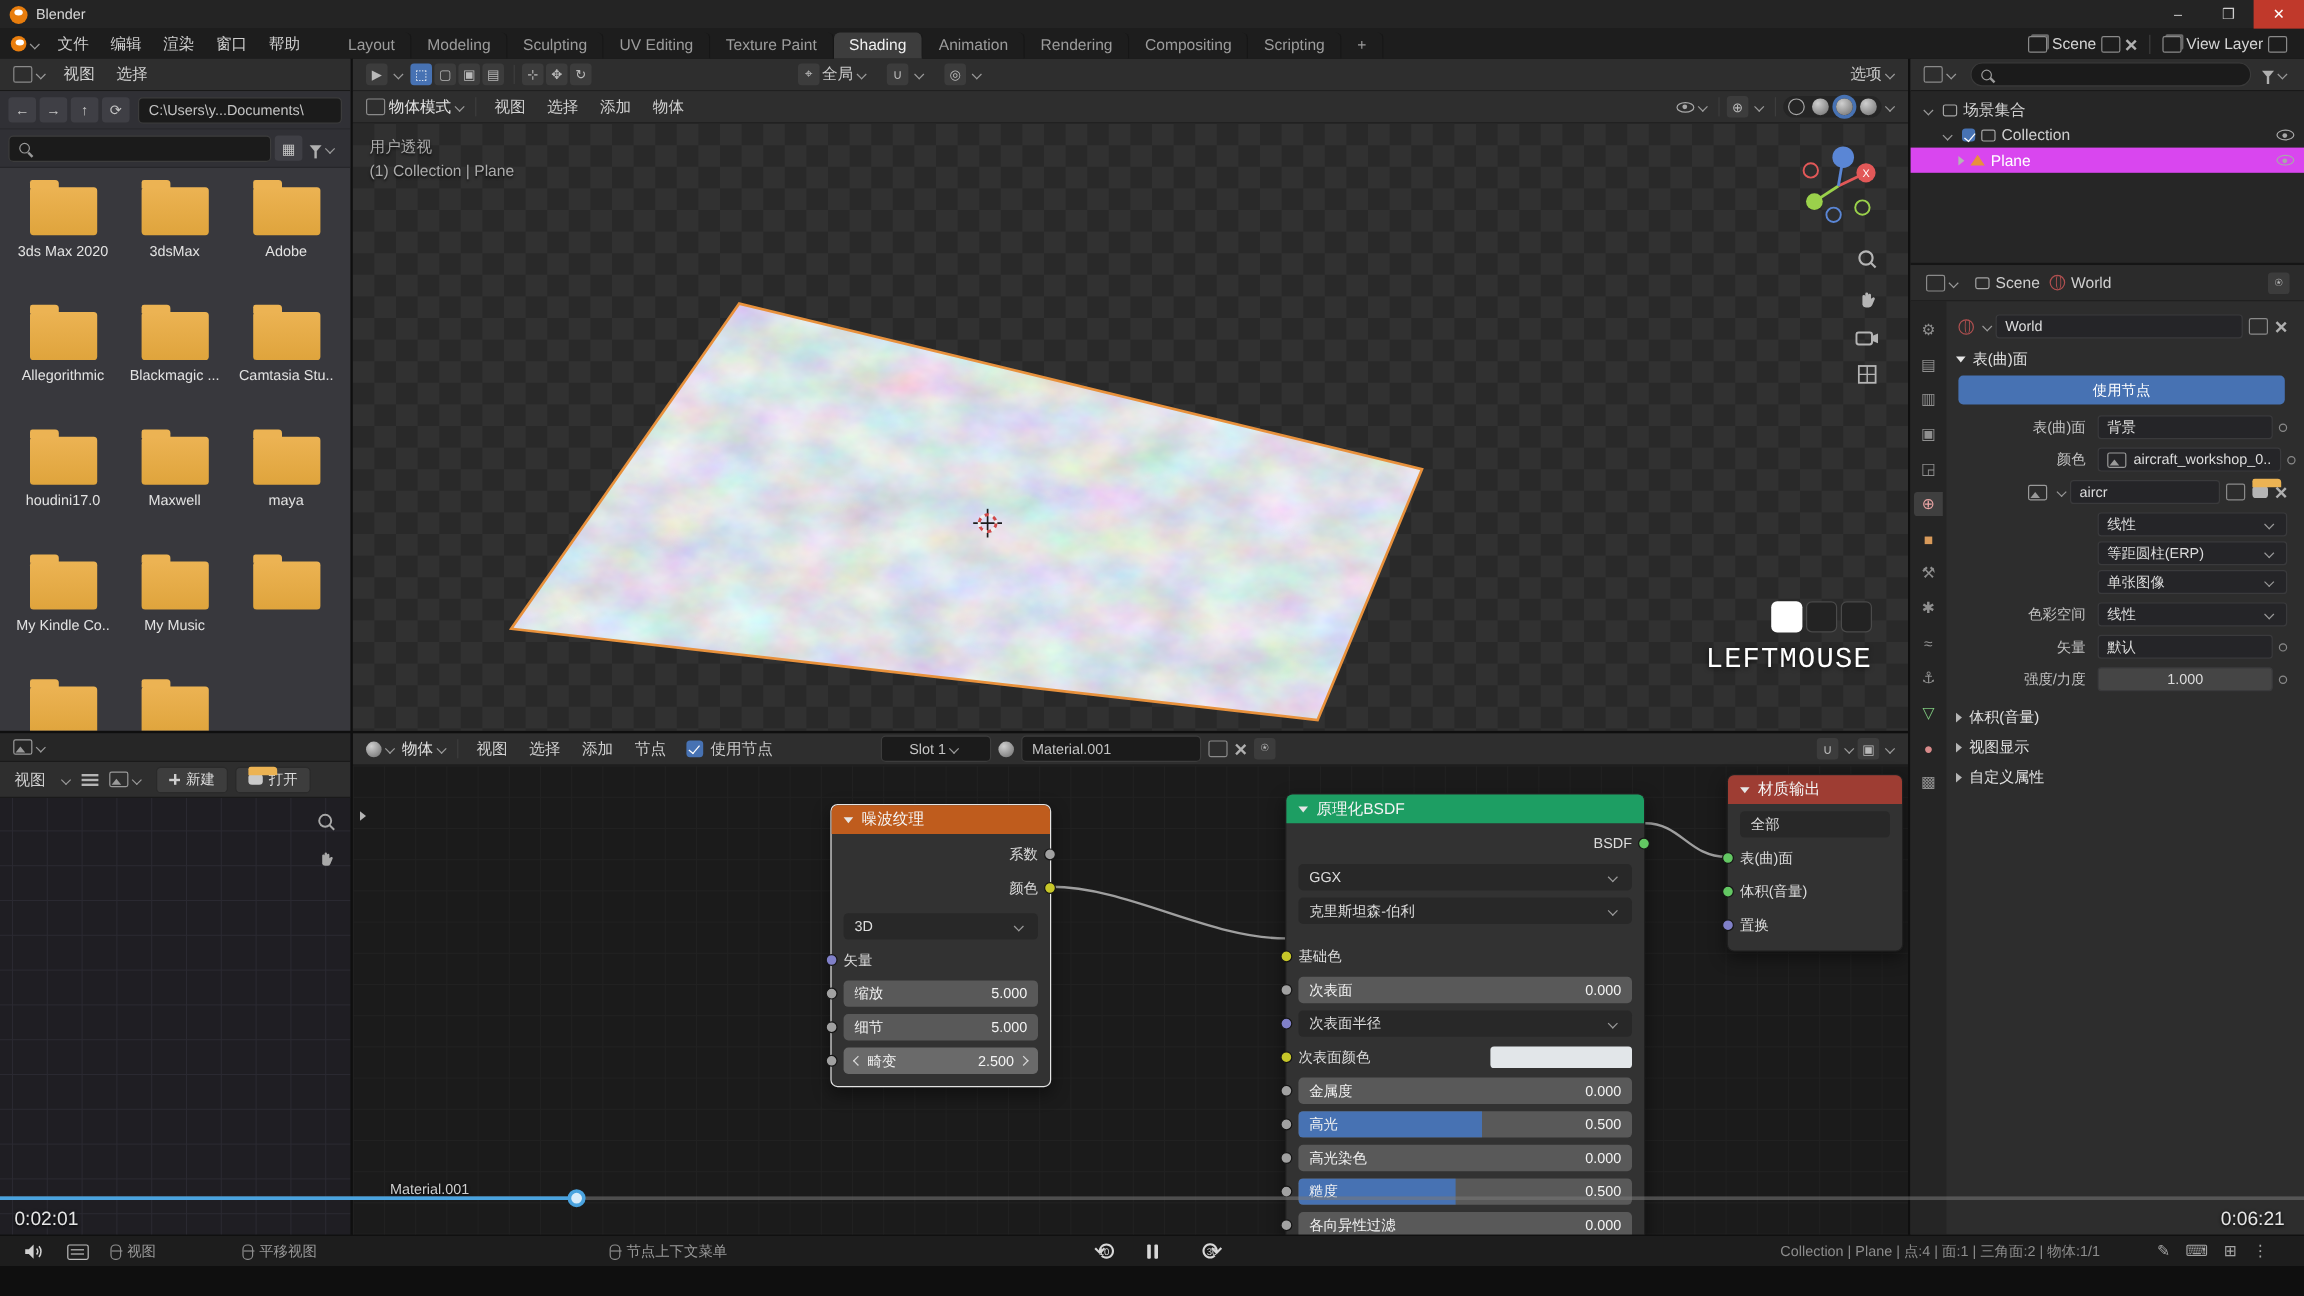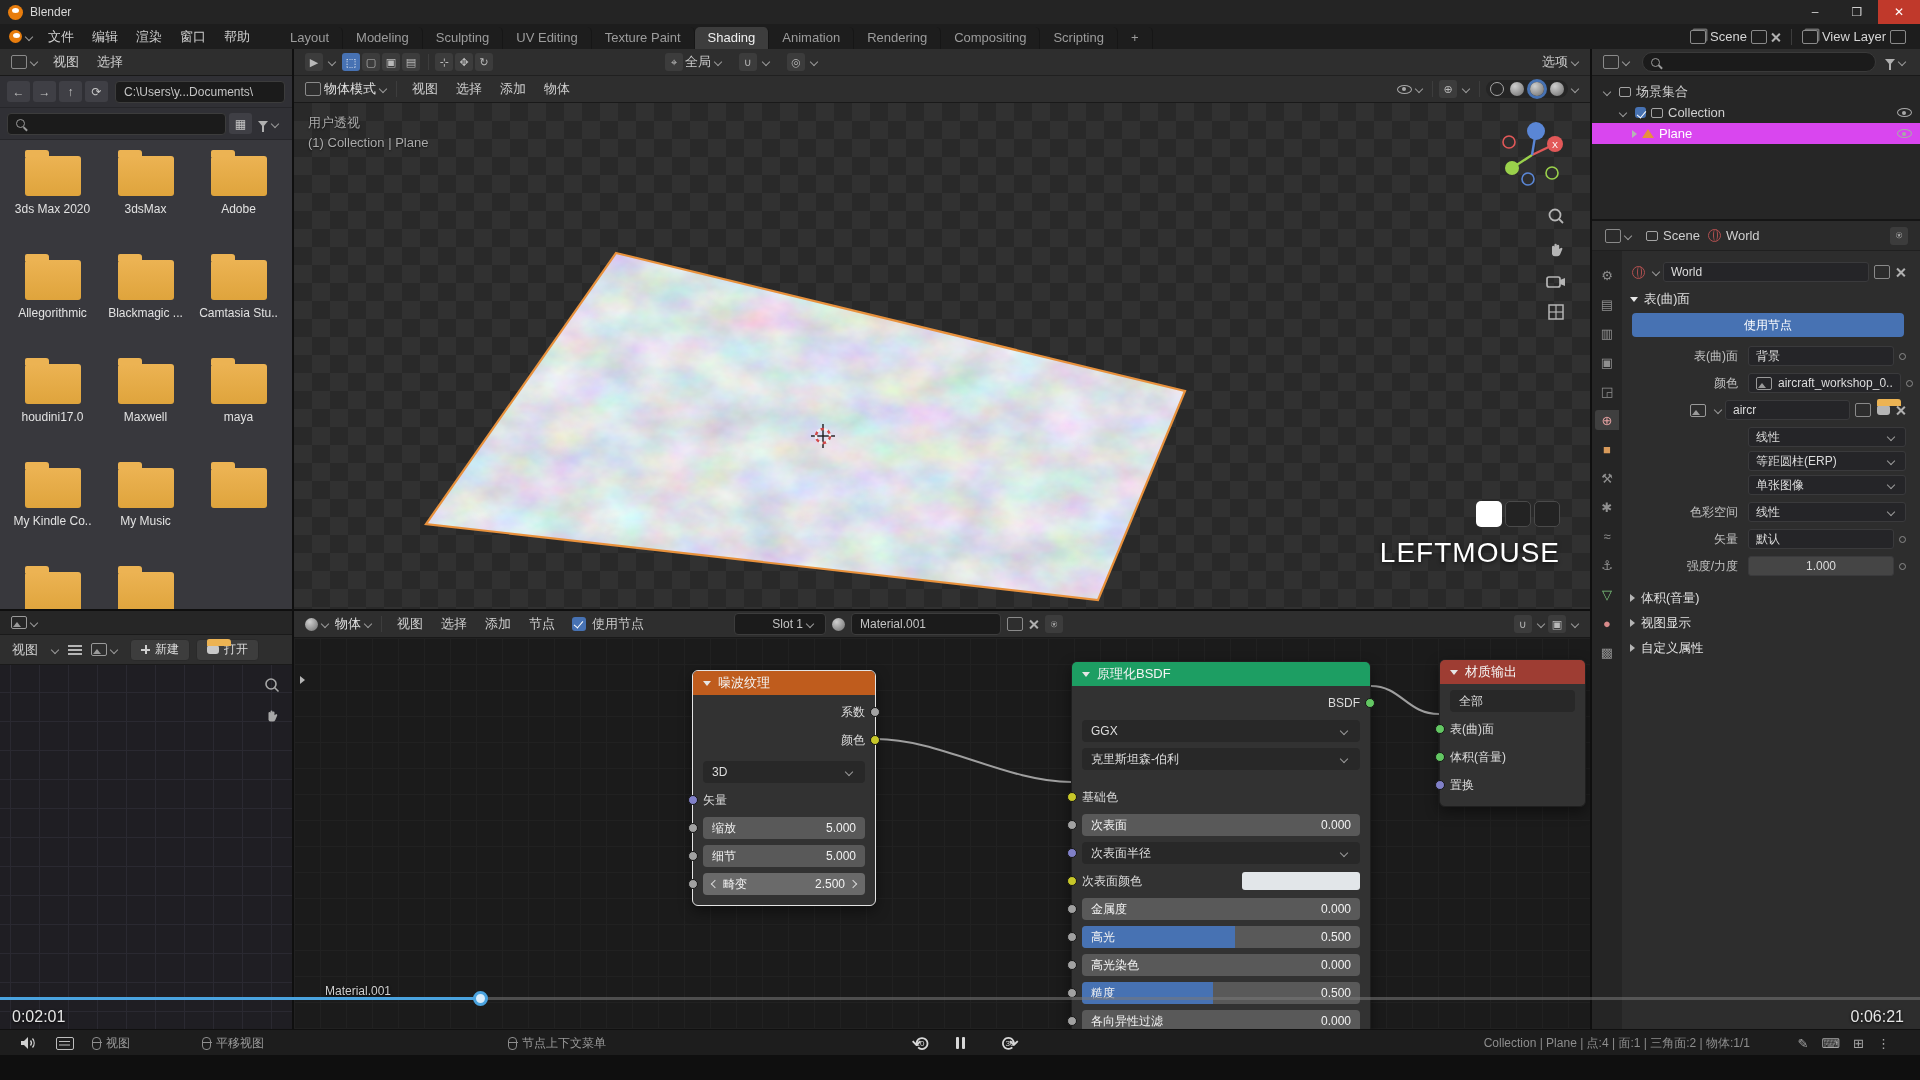--- a/index.html
+++ b/index.html
@@ -75,21 +75,21 @@
   .vp-side-icons{position:absolute;right:24px;top:104px;display:flex;flex-direction:column;gap:15px;align-items:center}
   .shade-group{display:flex;background:#252525;border-radius:10px;padding:2px 4px;gap:6px;align-items:center}
   .shade-ball{width:14px;height:14px;border-radius:50%;background:radial-gradient(circle at 35% 30%,#cfcfcf,#6b6b6b);flex:none}
   .shade-ball.wire{background:none;border:1.5px solid #a5a5a5}
   .shade-ball.sel{box-shadow:0 0 0 3px #4772b3}
   .screencast{position:absolute;right:30px;top:398px;display:flex;flex-direction:column;align-items:flex-end;gap:10px}
   .keys-row{display:flex;gap:3px}
   .key-sq{width:26px;height:26px;border-radius:5px}
   .key-sq.white{background:#fff}
   .key-sq.dark{background:#232323;border:1px solid #4a4a4a}
-  .screencast-label{font-size:28px;color:#fff;letter-spacing:1px;text-shadow:0 1px 4px rgba(0,0,0,.7);font-family:Liberation Sans, sans-serif}
+  .screencast-label{font-size:24px;color:#fff;letter-spacing:1px;text-shadow:0 1px 4px rgba(0,0,0,.7);font-family:Liberation Mono, monospace}
 
   
   #image-editor{left:0;top:611px;width:292px;height:418px;background:#1f1e23}
   .ie-row1{height:24px;background:#262626;display:flex;align-items:center;padding:0 8px;border-bottom:1px solid #1a1a1a}
   .ie-row2{height:30px;background:#2e2e2e;display:flex;align-items:center;gap:6px;padding:0 8px;border-bottom:1px solid #1a1a1a}
   .hamburger{width:14px;height:10px;border-top:2px solid #b5b5b5;border-bottom:2px solid #b5b5b5;position:relative;flex:none}
   .hamburger::after{content:"";position:absolute;left:0;top:2px;width:14px;height:2px;background:#b5b5b5}
   .ie-canvas{position:absolute;left:0;top:54px;right:0;bottom:0;
     background-image:linear-gradient(#2a2931 1px,transparent 1px),linear-gradient(90deg,#2a2931 1px,transparent 1px);
     background-size:29px 29px;background-position:10px 56px}
@@ -480,21 +480,21 @@
       <div class="sep"></div>
       <div class="menu">视图</div>
       <div class="menu">选择</div>
       <div class="menu">添加</div>
       <div class="menu">节点</div>
       <div class="flex" style="gap:6px;margin-left:8px">
         <div class="checkbox"></div>
         <span>使用节点</span>
       </div>
       <div class="flex" style="margin-left:90px;gap:6px">
-        <div class="field" style="width:92px;justify-content:flex-end">
+        <div class="field" style="width:92px;justify-content:center">
             <span>Slot 1</span>
             <div class="chev"></div>
           </div>
         <div class="shade-ball" style="width:13px;height:13px"></div>
         <div class="field" style="width:150px">
             <span>Material.001</span>
           </div>
         <div class="mini-icon"></div>
         <div class="small-x"></div>
         <div class="tool-sq">⍟</div>
@@ -641,21 +641,21 @@
           <div class="nrow">
               <div class="nslider">
                 <span>各向异性过滤</span>
                 <span>0.000</span>
               </div>
               <div class="socket in sk-gray"></div>
             </div>
         </div>
       </div>
 
-      <div class="node" style="left:1145px;top:21px;width:147px">
+      <div class="node" style="left:1145px;top:7px;width:147px">
         <div class="node-header" style="background:var(--output-header)">
           <div class="tri-down"></div>
             <span>材质输出</span>
         </div>
         <div class="node-body">
           <div class="nrow">
               <div class="ndrop">
                 <span>全部</span>
               </div>
             </div>

